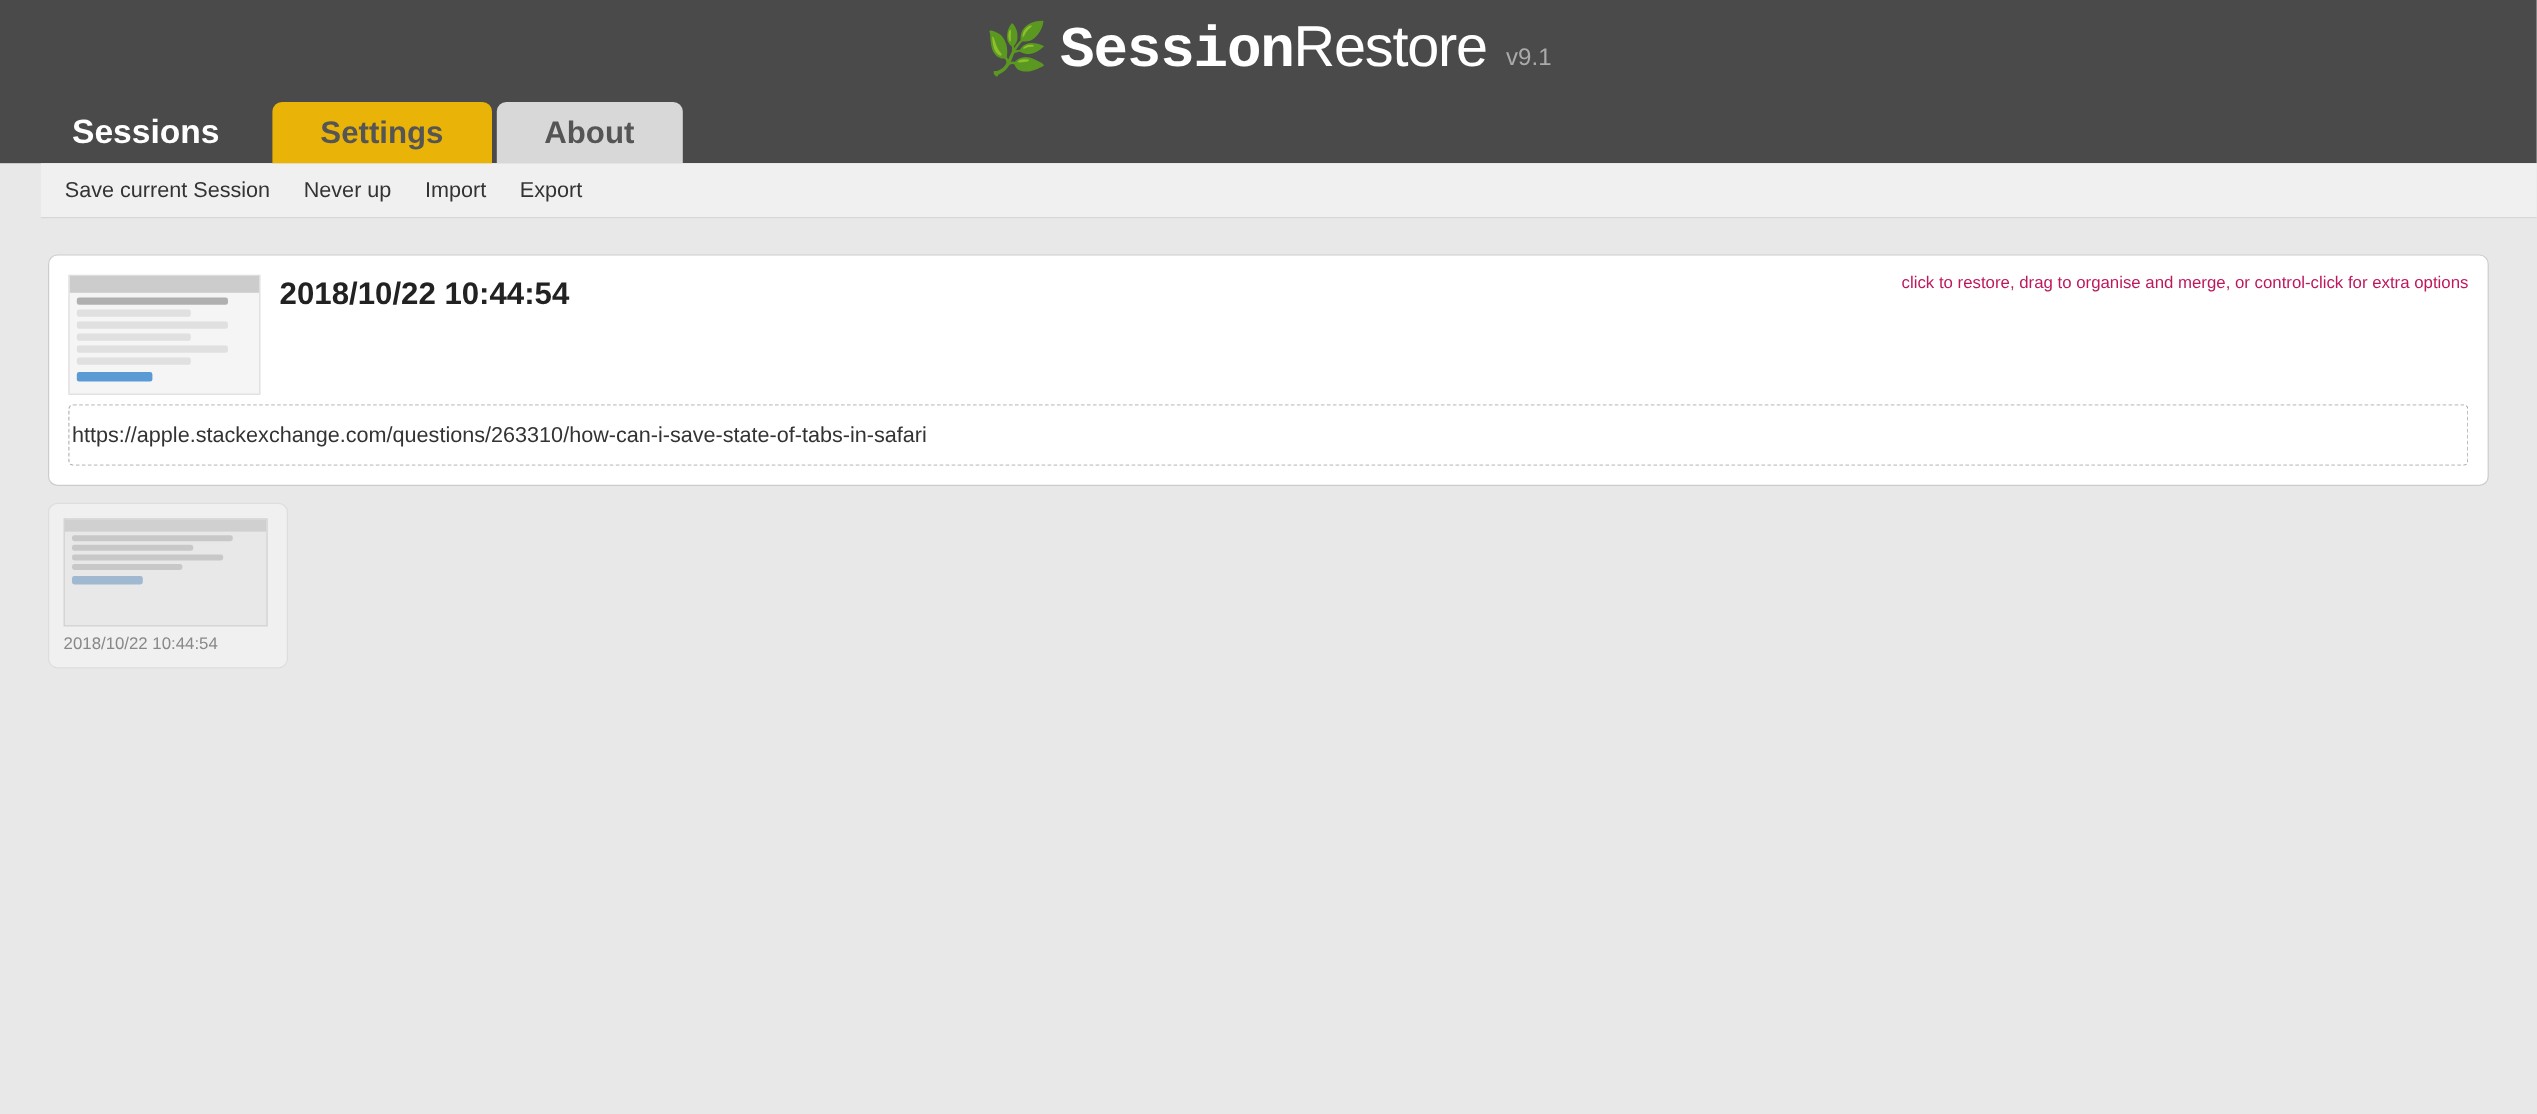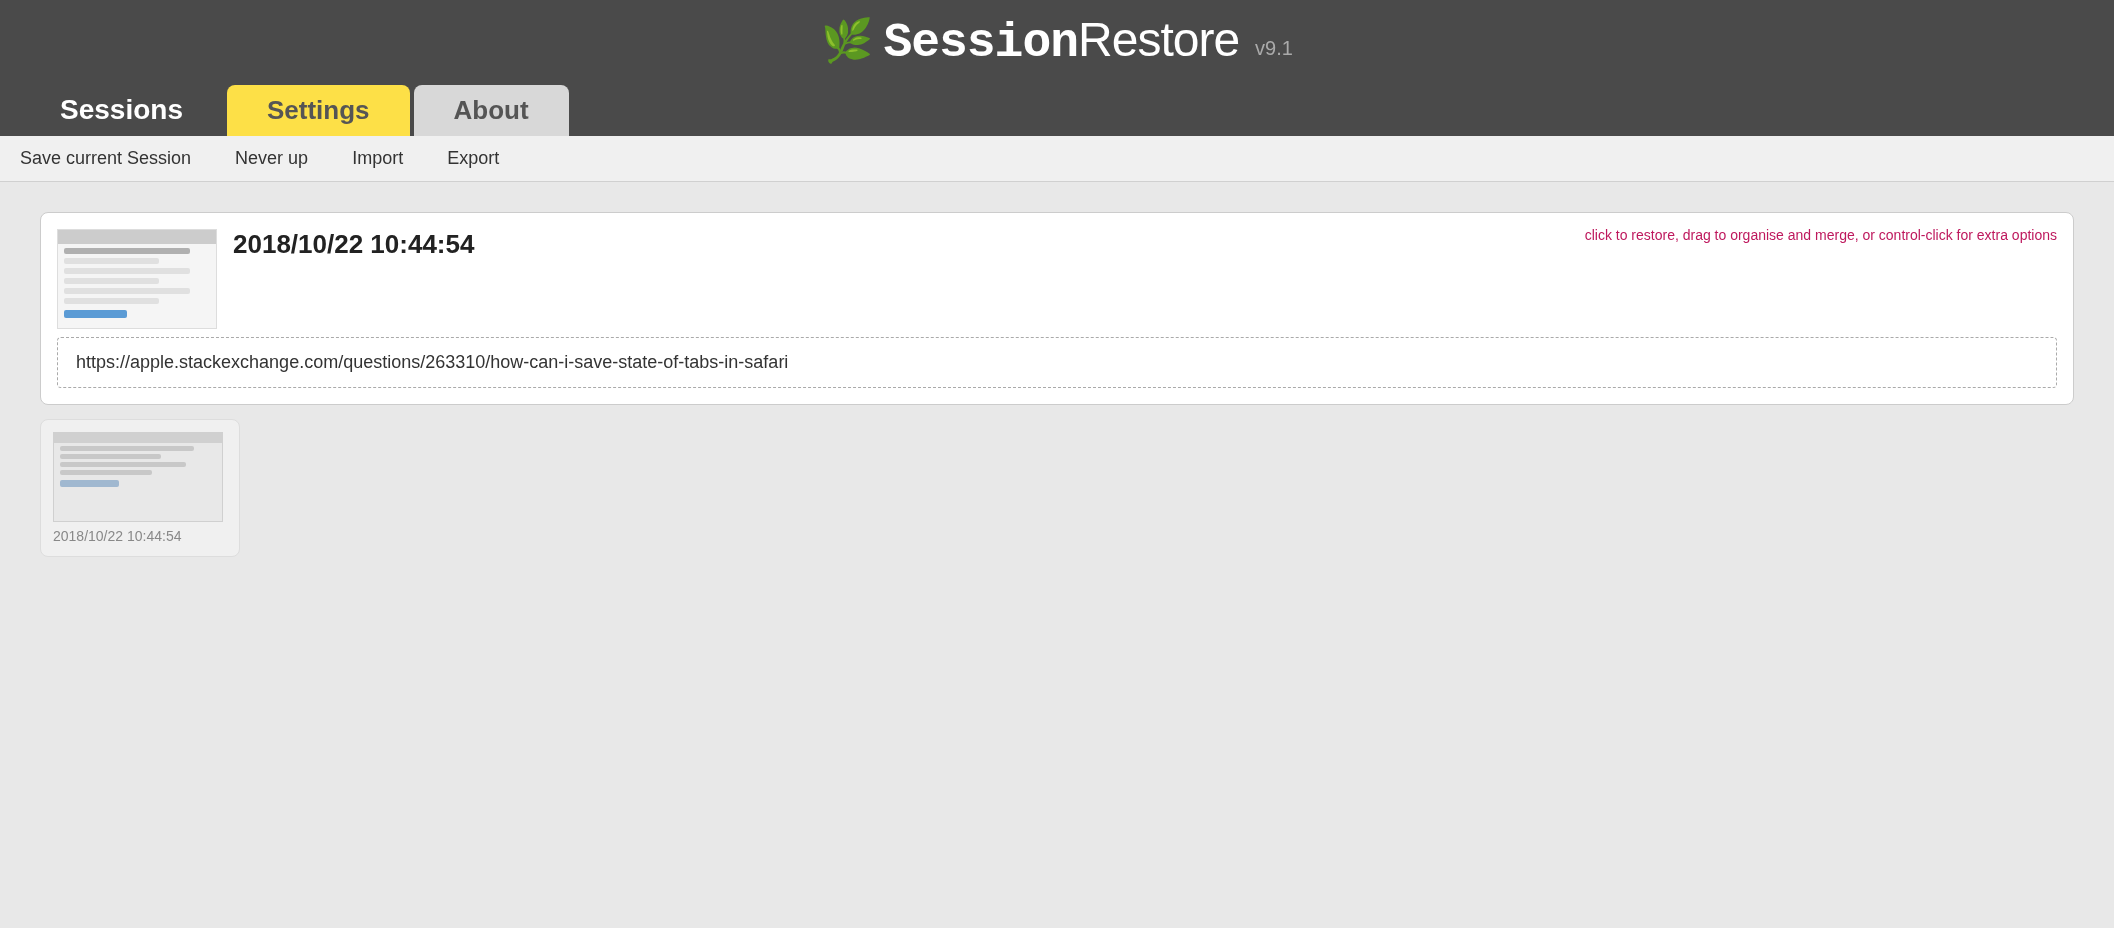--- a/index.html
+++ b/index.html
@@ -78,37 +78,38 @@
       background: none;
     }
 
     .tab-sessions {
       background: transparent;
       color: white;
       font-size: 28px;
     }
 
     .tab-settings {
-      background-color: #fde047;
+      background-color: #eab308;
       color: #555555;
     }
 
     .tab-about {
       background-color: #d8d8d8;
       color: #555555;
     }
 
     
     .sub-nav {
       background-color: #f0f0f0;
       display: flex;
       align-items: center;
       padding: 8px 20px;
-      gap: 16px;
+      gap: 0;
       border-bottom: 1px solid #d0d0d0;
+      margin-left: 34px;
     }
 
     .sub-nav-item {
       font-size: 18px;
       color: #333333;
       cursor: pointer;
       padding: 4px 14px;
       text-decoration: none;
     }
 
@@ -200,21 +201,21 @@
       top: 14px;
       right: 16px;
       font-size: 14px;
       color: #be185d;
     }
 
     
     .url-box {
       border: 1px dashed #aaaaaa;
       border-radius: 4px;
-      padding: 14px 18px;
+      padding: 14px 2px;
       margin-top: 8px;
       background-color: white;
     }
 
     .url-text {
       font-size: 18px;
       color: #333333;
       word-break: break-all;
     }
 

